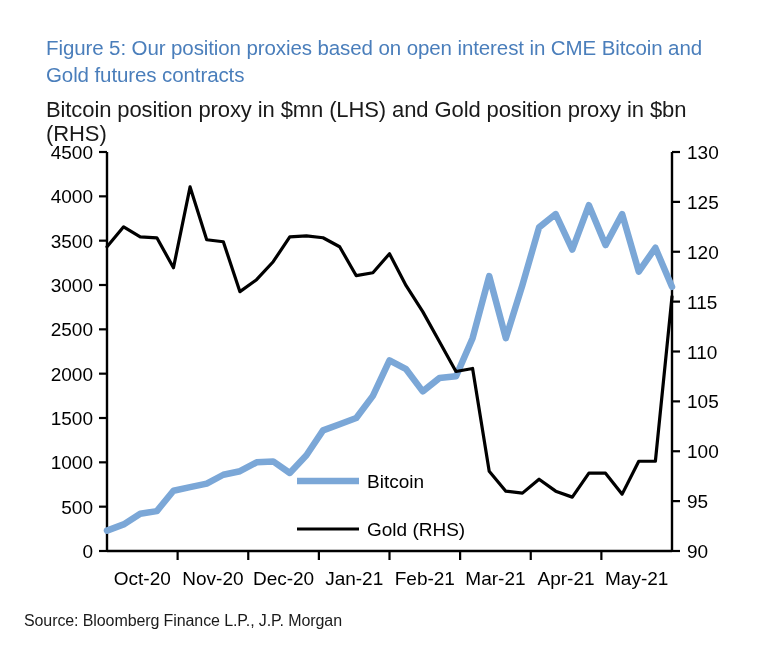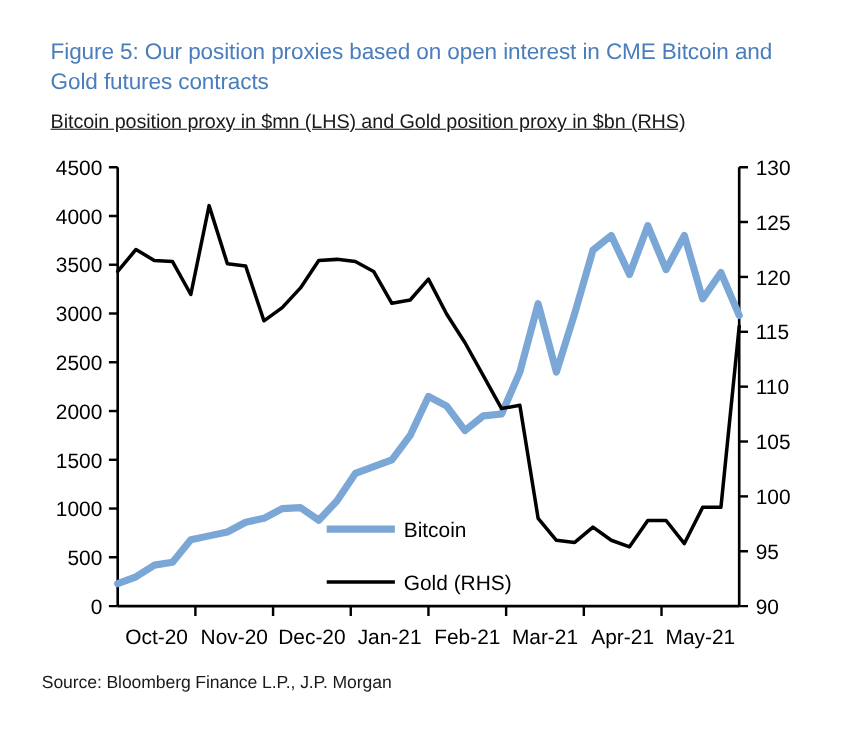--- a/index.html
+++ b/index.html
@@ -29,40 +29,39 @@
     font-weight: normal;
     line-height: 27px;
     color: #4a7ebb;
     letter-spacing: -0.1px;
   }
   .fig-subtitle {
     position: absolute;
     left: 46px;
     top: 98px;
     width: 700px;
-    font-size: 18px;
+    font-size: 22px;
     font-weight: normal;
     line-height: 24px;
     color: #1a1a1a;
     letter-spacing: -0.1px;
-    text-decoration: underline;
   }
   .chart-wrap {
     position: absolute;
     left: 0px;
     top: 136px;
     width: 766px;
     height: 460px;
   }
   .chart-svg {
     display: block;
   }
   .fig-source {
     position: absolute;
-    left: 38px;
+    left: 24px;
     top: 612px;
     font-size: 16px;
     color: #1a1a1a;
     letter-spacing: -0.1px;
   }
   text {
     font-family: "Liberation Sans", sans-serif;
   }
   .axis-label {
     font-size: 19px;

